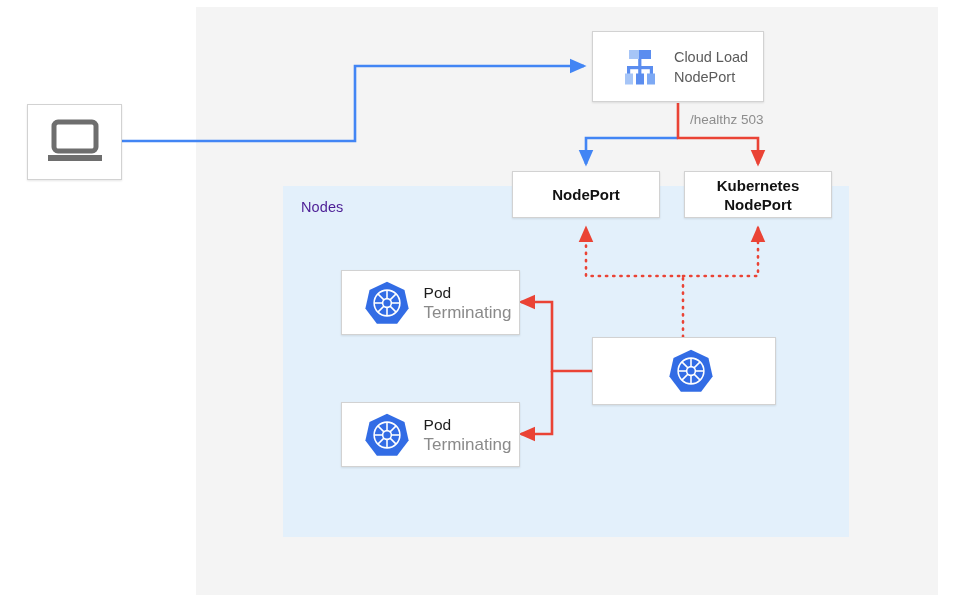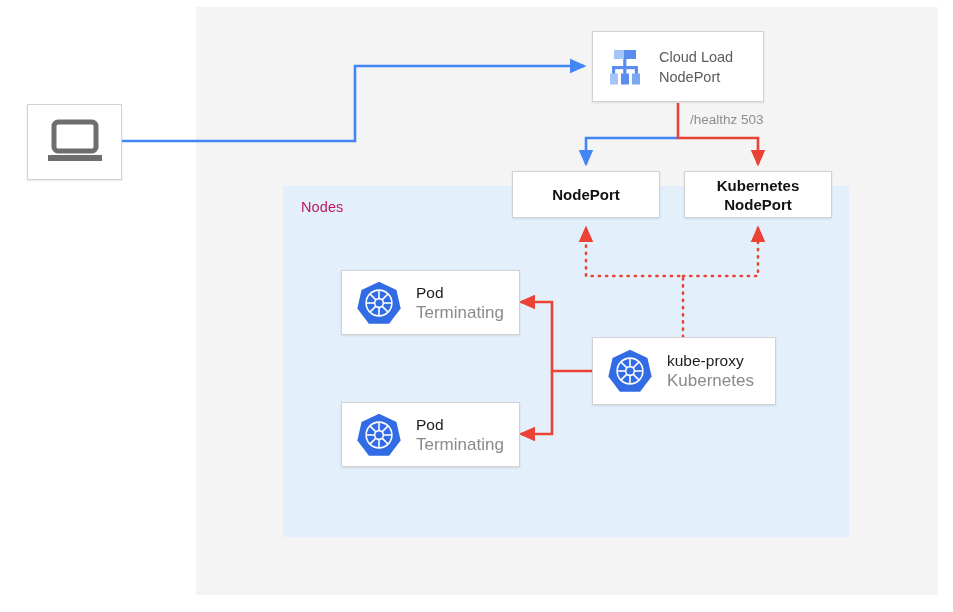--- a/index.html
+++ b/index.html
@@ -35,32 +35,33 @@
     top: 186px;
     width: 566px;
     height: 351px;
     background: #e3f0fb;
   }
   .panel-nodes-label {
     position: absolute;
     left: 301px;
     top: 199px;
     font-size: 14.5px;
-    color: #be185d;
+    color: #4c1d95;
     letter-spacing: .1px;
     white-space: nowrap;
   }
 
   
   .box {
     position: absolute;
     background: #ffffff;
     border: 1px solid #d2d2d2;
     box-sizing: border-box;
     box-shadow: 0 1px 2px rgba(0,0,0,0.10);
+    justify-content: center;
   }
 
   
   .box-client {
     left: 27px;
     top: 104px;
     width: 95px;
     height: 76px;
     display: flex;
     align-items: center;
@@ -299,19 +300,15 @@
         <line x1="50" y1="22" x2="50" y2="40.5"></line>
         <line x1="50" y1="59.5" x2="50" y2="78"></line>
         <line x1="22" y1="50" x2="40.5" y2="50"></line>
         <line x1="59.5" y1="50" x2="78" y2="50"></line>
         <line x1="30.2" y1="30.2" x2="43.3" y2="43.3"></line>
         <line x1="56.7" y1="56.7" x2="69.8" y2="69.8"></line>
         <line x1="69.8" y1="30.2" x2="56.7" y2="43.3"></line>
         <line x1="43.3" y1="56.7" x2="30.2" y2="69.8"></line>
       </g>
     </svg>
-    <div class="node-text">
-      <div class="node-title">kube-proxy</div>
-      <div class="node-sub">Kubernetes</div>
-    </div>
   </div>
 
 </div>
 
 </body></html>

